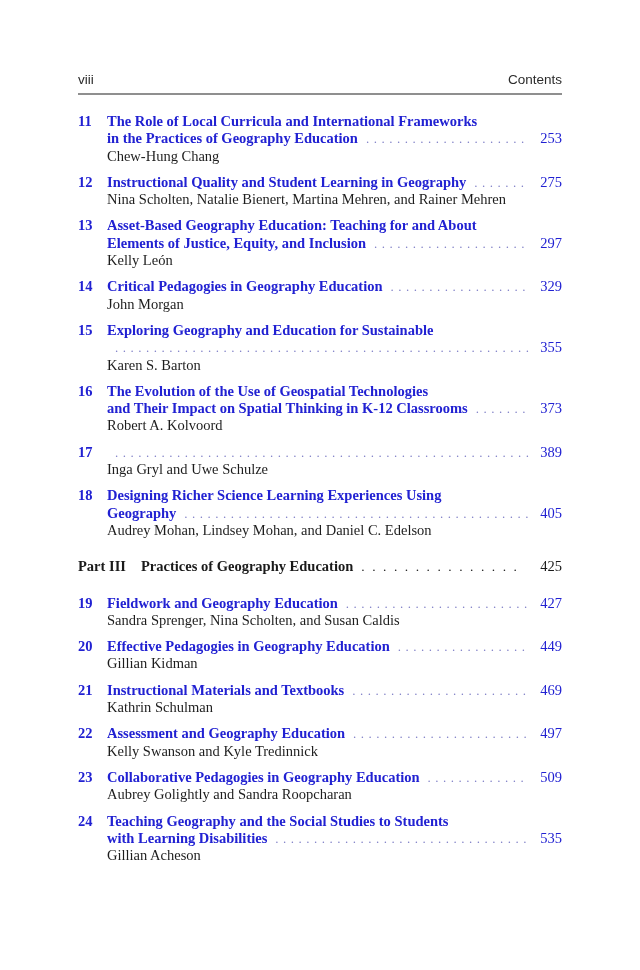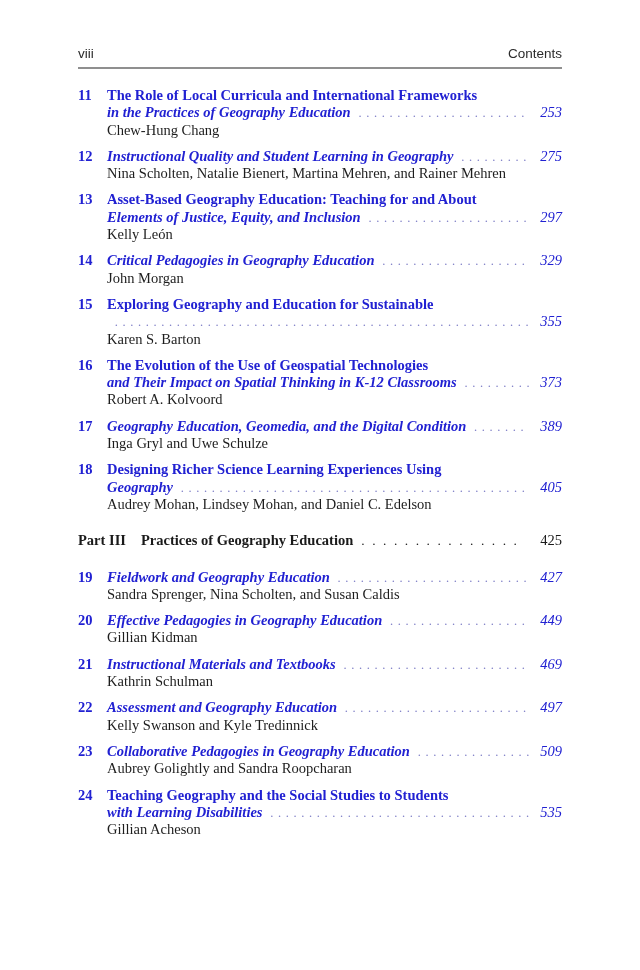--- a/index.html
+++ b/index.html
@@ -15,20 +15,21 @@
     height: 970px;
     padding: 46px 78px 0 78px;
   }
   .header {
     display: flex;
     justify-content: space-between;
     align-items: baseline;
     font-family: "Liberation Sans", sans-serif;
     font-size: 13.5px;
     color: #2b2b2b;
+    margin-top: 26px;
   }
   .rule {
     border-bottom: 2px solid #8f8f8f;
     margin-top: 6px;
     margin-bottom: 18px;
   }
   .toc {
     font-family: "Liberation Serif", serif;
     font-size: 14.5px;
     line-height: 17.3px;
@@ -45,21 +46,20 @@
     color: var(--blue);
   }
   .entry-body { flex: 1; min-width: 0; }
   .ttext {
     color: var(--blue);
     font-weight: bold;
   }
   .lastline {
     display: flex;
     align-items: flex-start;
-    font-style: italic;
   }
   .lastline .ttext { white-space: nowrap; }
   .dots {
     flex: 1;
     overflow: hidden;
     white-space: nowrap;
     color: var(--dotblue);
     letter-spacing: 4.5px;
     font-size: 13px;
     margin: 0 5px 0 8px;
@@ -183,21 +183,20 @@
       </div>
       <div class="author">Robert A. Kolvoord</div>
     </div>
   </div>
 
   <div class="entry">
     <div class="num">17</div>
     <div class="entry-body">
       <div class="tlines"></div>
       <div class="lastline">
-        <span class="ttext">Geography Education, Geomedia, and the Digital Condition</span>
         <span class="dots">........................................................................................................................</span>
         <span class="pg">389</span>
       </div>
       <div class="author">Inga Gryl and Uwe Schulze</div>
     </div>
   </div>
 
   <div class="entry">
     <div class="num">18</div>
     <div class="entry-body">

